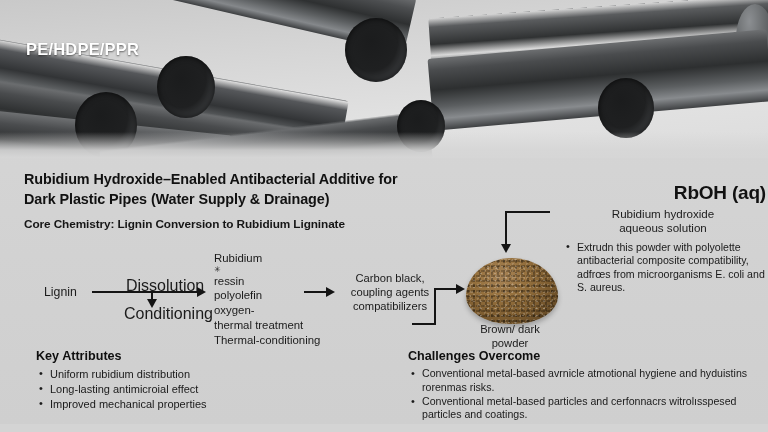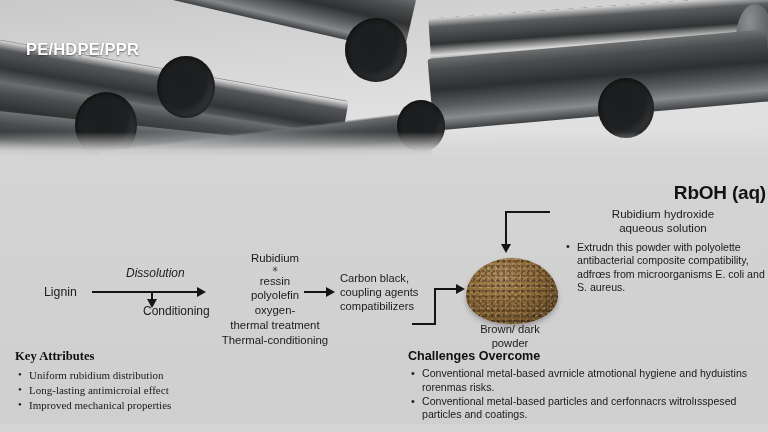--- a/index.html
+++ b/index.html
@@ -73,27 +73,27 @@
     font-size: 10.6px; color: #1a1a1a; line-height: 1.24;
   }
   #rboh-bullets li { list-style: none; position: relative; padding-left: 13px; }
   #rboh-bullets li:before {
     content: "\2022"; position: absolute; left: 2px; top: -1px; font-size: 11px; color: #1a1a1a;
   }
 
   
   .flow-text { position: absolute; color: #1b1b1b; line-height: 1.2; z-index: 6; }
   #lignin-label { left: 44px; top: 285px; font-size: 12.3px; }
-  #dissolution-label { left: 126px; top: 266px; font-size: 12px; font-style: italic; }
-  #conditioning-label { left: 124px; top: 304px; font-size: 12px; margin-left: 19px; }
+  #dissolution-label { left: 126px; top: 276px; font-size: 16px; }
+  #conditioning-label { left: 124px; top: 304px; font-size: 16px; }
   #mid-stack {
-    left: 214px; top: 251px; width: 122px; text-align: center; font-size: 11.4px; line-height: 1.29;
+    left: 214px; top: 251px; width: 122px; text-align: left; font-size: 11.4px; line-height: 1.29;
   }
   #carbon-stack {
-    left: 340px; top: 271px; width: 100px; font-size: 11.2px; line-height: 1.26;
+    left: 340px; top: 271px; width: 100px; text-align: center; font-size: 11.2px; line-height: 1.26;
   }
   #powder-caption {
     left: 455px; top: 323px; width: 110px; text-align: center; font-size: 11.2px; line-height: 1.24;
   }
 
   
   .ln { position: absolute; background: #141414; z-index: 6; }
   .arrowhead {
     position: absolute; width: 0; height: 0; z-index: 6;
   }
@@ -117,21 +117,21 @@
       radial-gradient(circle at 48% 18%, rgba(255,255,255,.18) 0 1px, transparent 1px),
       radial-gradient(circle at 64% 56%, rgba(0,0,0,.28) 0 1px, transparent 1px),
       radial-gradient(circle at 80% 30%, rgba(255,255,255,.16) 0 1px, transparent 1px),
       radial-gradient(circle at 36% 72%, rgba(0,0,0,.26) 0 1px, transparent 1px),
       radial-gradient(circle at 70% 80%, rgba(255,255,255,.14) 0 1px, transparent 1px),
       radial-gradient(circle at 20% 62%, rgba(0,0,0,.22) 0 1px, transparent 1px);
     background-size: 7px 7px, 6px 6px, 9px 9px, 5px 5px, 8px 8px, 6px 6px, 7px 7px, 5px 5px;
   }
 
   
-  #key-attributes { position: absolute; left: 15px; top: 349px; width: 250px; z-index: 5; font-family: Liberation Serif, serif; }
+  #key-attributes { position: absolute; left: 36px; top: 349px; width: 250px; z-index: 5; }
   #challenges { position: absolute; left: 408px; top: 349px; width: 358px; z-index: 5; }
   .sec-head { font-size: 12.6px; font-weight: bold; color: #0f0f0f; margin-bottom: 4px; }
   .blist { font-size: 11px; color: #1a1a1a; line-height: 1.33; }
   .blist li { list-style: none; position: relative; padding-left: 14px; margin-bottom: .5px; }
   .blist li:before {
     content: "\2022"; position: absolute; left: 3px; top: -1px; font-size: 11px; color: #1a1a1a;
   }
   #challenges .blist { font-size: 10.6px; line-height: 1.28; }
 </style>
 </head>
@@ -167,20 +167,27 @@
     <div class="body" style="left:100px; top:110px; width:330px; height:52px; transform:rotate(-7deg); transform-origin:right center;
                 background:linear-gradient(180deg,#71737500 0%,#696b6d 5%,#494b4d 22%,#2e3031 50%,#5d6062 72%,#868a8d 88%,#3f4143 100%);"></div>
     <div class="mouth" style="left:397px; top:100px; width:48px; height:52px;"></div>
 
     <div style="position:absolute;left:0;bottom:0;width:768px;height:26px;
                 background:linear-gradient(180deg,rgba(214,214,214,0) 0%,rgba(214,214,214,.9) 70%,#d6d6d6 100%);"></div>
 
     <div id="banner-label">PE/HDPE/PPR</div>
   </div>
 
+  <div id="title-block">
+    <div id="main-title">
+      <div>Rubidium Hydroxide–Enabled Antibacterial Additive for</div>
+      <div>Dark Plastic Pipes (Water Supply &amp; Drainage)</div>
+    </div>
+    <div id="subtitle">Core Chemistry: Lignin Conversion to Rubidium Ligninate</div>
+  </div>
 
   <div id="rboh-block">
     <div id="rboh-title">RbOH (aq)</div>
     <div id="rboh-sub">
       <div>Rubidium hydroxide</div>
       <div>aqueous solution</div>
     </div>
     <ul id="rboh-bullets">
       <li>Extrudn this powder with polyolette antibacterial composite compatibility, adfrœs from microorganisms E. coli  and S. aureus.</li>
     </ul>

